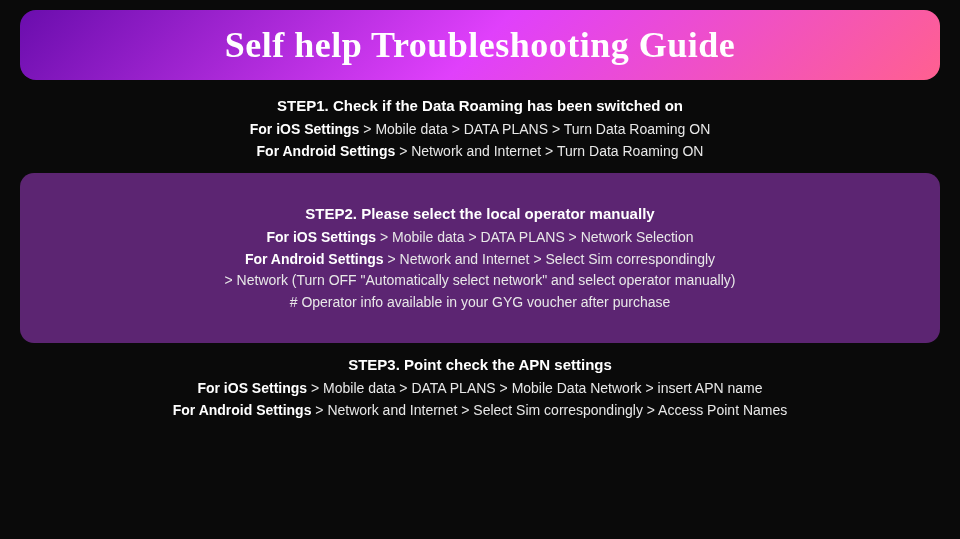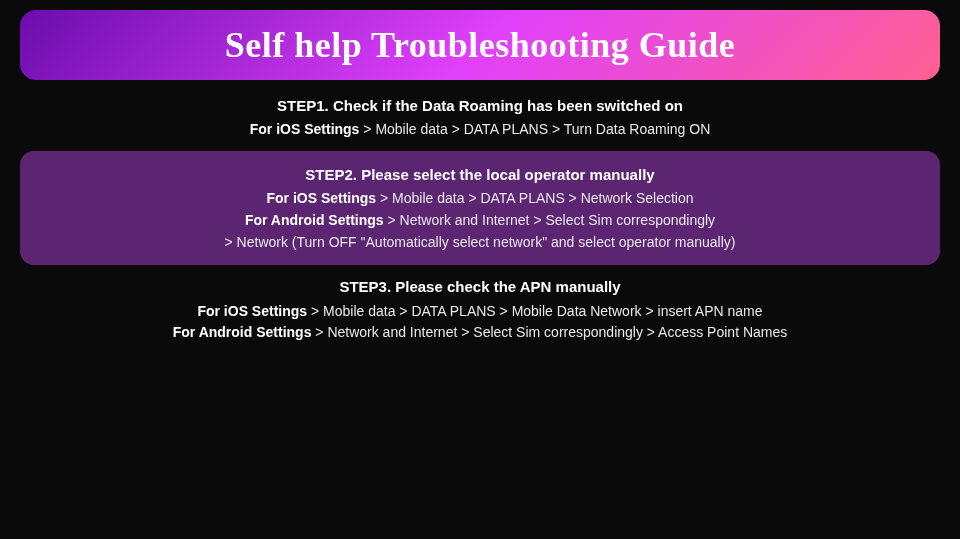--- a/index.html
+++ b/index.html
@@ -47,21 +47,21 @@
 
     .step-block {
       text-align: center;
       color: #ffffff;
       line-height: 1.55;
     }
 
     .step-block.highlighted {
       background: rgba(160, 60, 200, 0.55);
       border-radius: 14px;
-      padding: 12px 18px;
+      padding: 29px 18px;
     }
 
     .step-title {
       font-size: 15px;
       font-weight: 900;
       color: #ffffff;
       margin-bottom: 2px;
     }
 
     .step-line {
@@ -78,25 +78,27 @@
 <body>
 
 <div class="title-banner">
   <span class="title-text">Self help Troubleshooting Guide</span>
 </div>
 
 <div class="steps-container">
 <div class="step-block">
       <div class="step-title">STEP1. Check if the Data Roaming has been switched on</div>
       <div class="step-line"><span class="bold-label">For iOS Settings</span><span> &gt; Mobile data &gt; DATA PLANS &gt; Turn Data Roaming ON</span></div>
+      <div class="step-line"><span class="bold-label">For Android Settings</span><span> &gt; Network and Internet &gt; Turn Data Roaming ON</span></div>
     </div>
     <div class="step-block highlighted">
       <div class="step-title">STEP2. Please select the local operator manually</div>
       <div class="step-line"><span class="bold-label">For iOS Settings</span><span> &gt; Mobile data &gt; DATA PLANS &gt; Network Selection</span></div>
       <div class="step-line"><span class="bold-label">For Android Settings</span><span> &gt; Network and Internet &gt; Select Sim correspondingly</span></div>
       <div class="step-line"><span> &gt; Network (Turn OFF "Automatically select network" and select operator manually)</span></div>
+      <div class="step-line"><span> # Operator info available in your GYG voucher after purchase</span></div>
     </div>
     <div class="step-block">
-      <div class="step-title">STEP3. Please check the APN manually</div>
+      <div class="step-title">STEP3. Point check the APN settings</div>
       <div class="step-line"><span class="bold-label">For iOS Settings</span><span> &gt; Mobile data &gt; DATA PLANS &gt; Mobile Data Network &gt; insert APN name</span></div>
       <div class="step-line"><span class="bold-label">For Android Settings</span><span> &gt; Network and Internet &gt; Select Sim correspondingly &gt; Access Point Names</span></div>
     </div>
   </div>
 
 </body></html>

